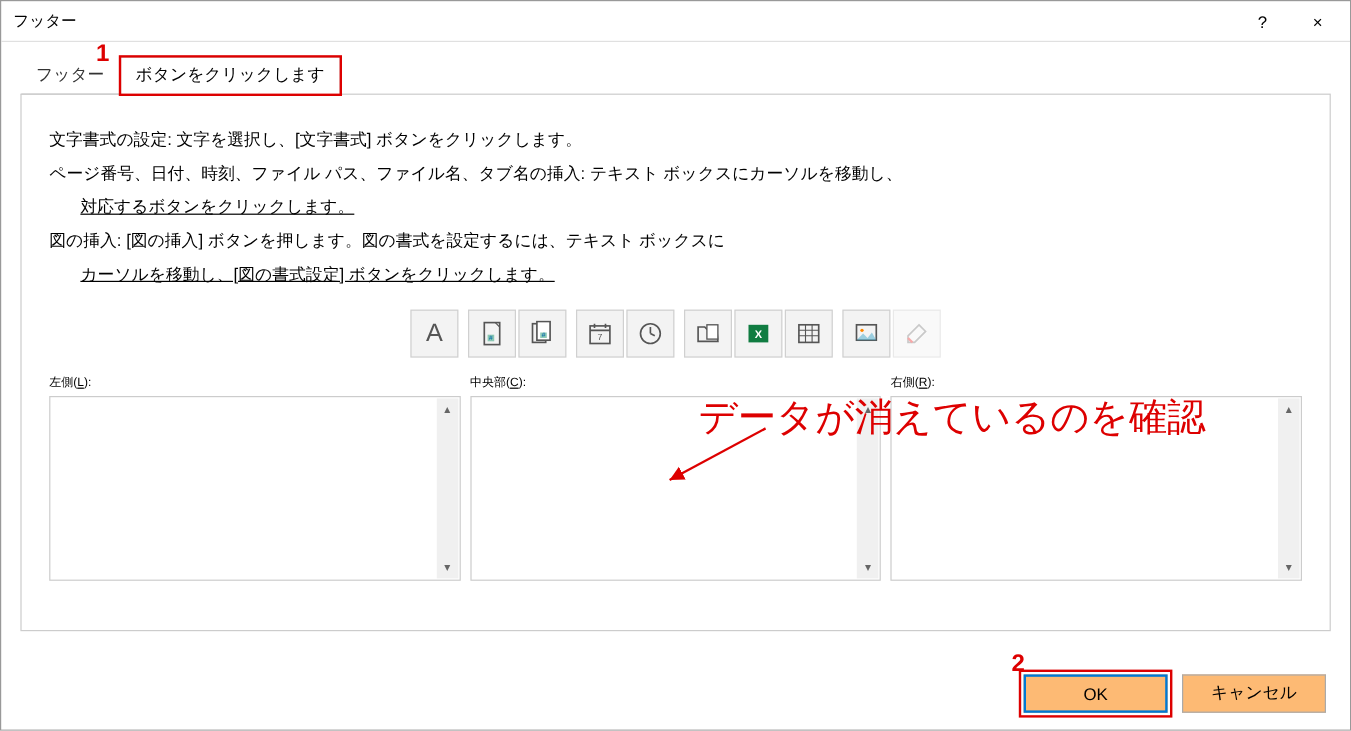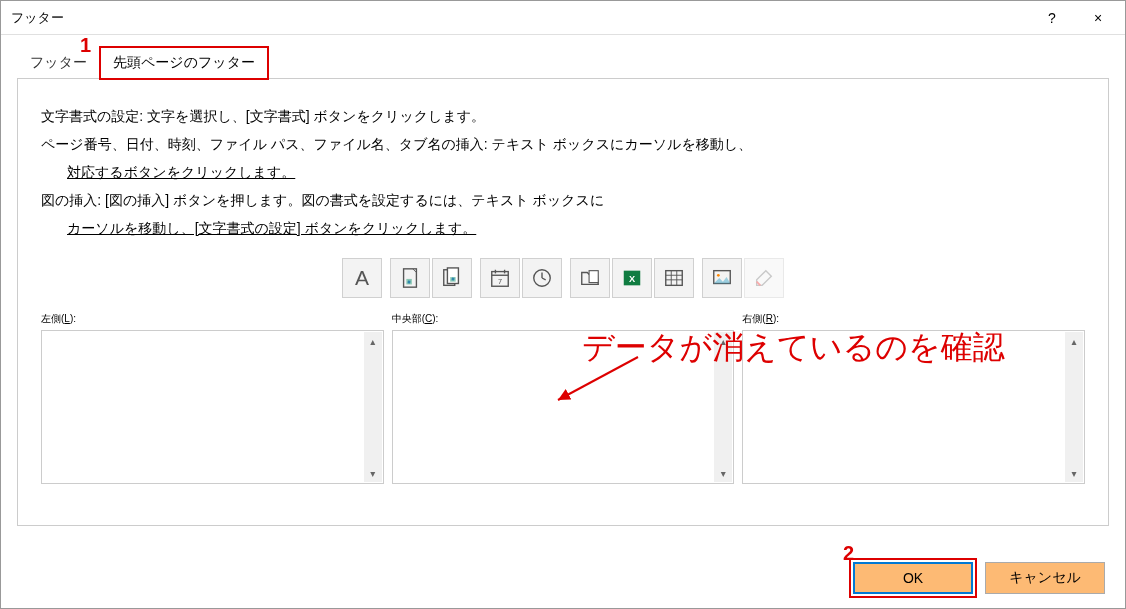--- a/index.html
+++ b/index.html
@@ -224,31 +224,31 @@
       </div>
     </div>
   </div>
 
   <div class="content">
     <div class="tabs">
       <div class="tab inactive">
         <span>フッター</span>
       </div>
       <div class="tab active highlighted">
-        <span>先頭ページのフッター</span>
+        <span>ボタンをクリックします</span>
       </div>
     </div>
 
     <div class="tab-panel">
       <div class="instructions">
         <div>文字書式の設定: 文字を選択し、[文字書式] ボタンをクリックします。</div>
         <div>ページ番号、日付、時刻、ファイル パス、ファイル名、タブ名の挿入: テキスト ボックスにカーソルを移動し、</div>
         <div class="indent">対応するボタンをクリックします。</div>
         <div>図の挿入: [図の挿入] ボタンを押します。図の書式を設定するには、テキスト ボックスに</div>
-        <div class="indent">カーソルを移動し、[文字書式の設定] ボタンをクリックします。</div>
+        <div class="indent">カーソルを移動し、[図の書式設定] ボタンをクリックします。</div>
       </div>
 
       <div class="toolbar">
         <div class="tool-group">
           <button class="tool-btn">
             <span style="font-size:21px;color:#555;">A</span>
           </button>
         </div>
         <div class="tool-group">
           <button class="tool-btn">

